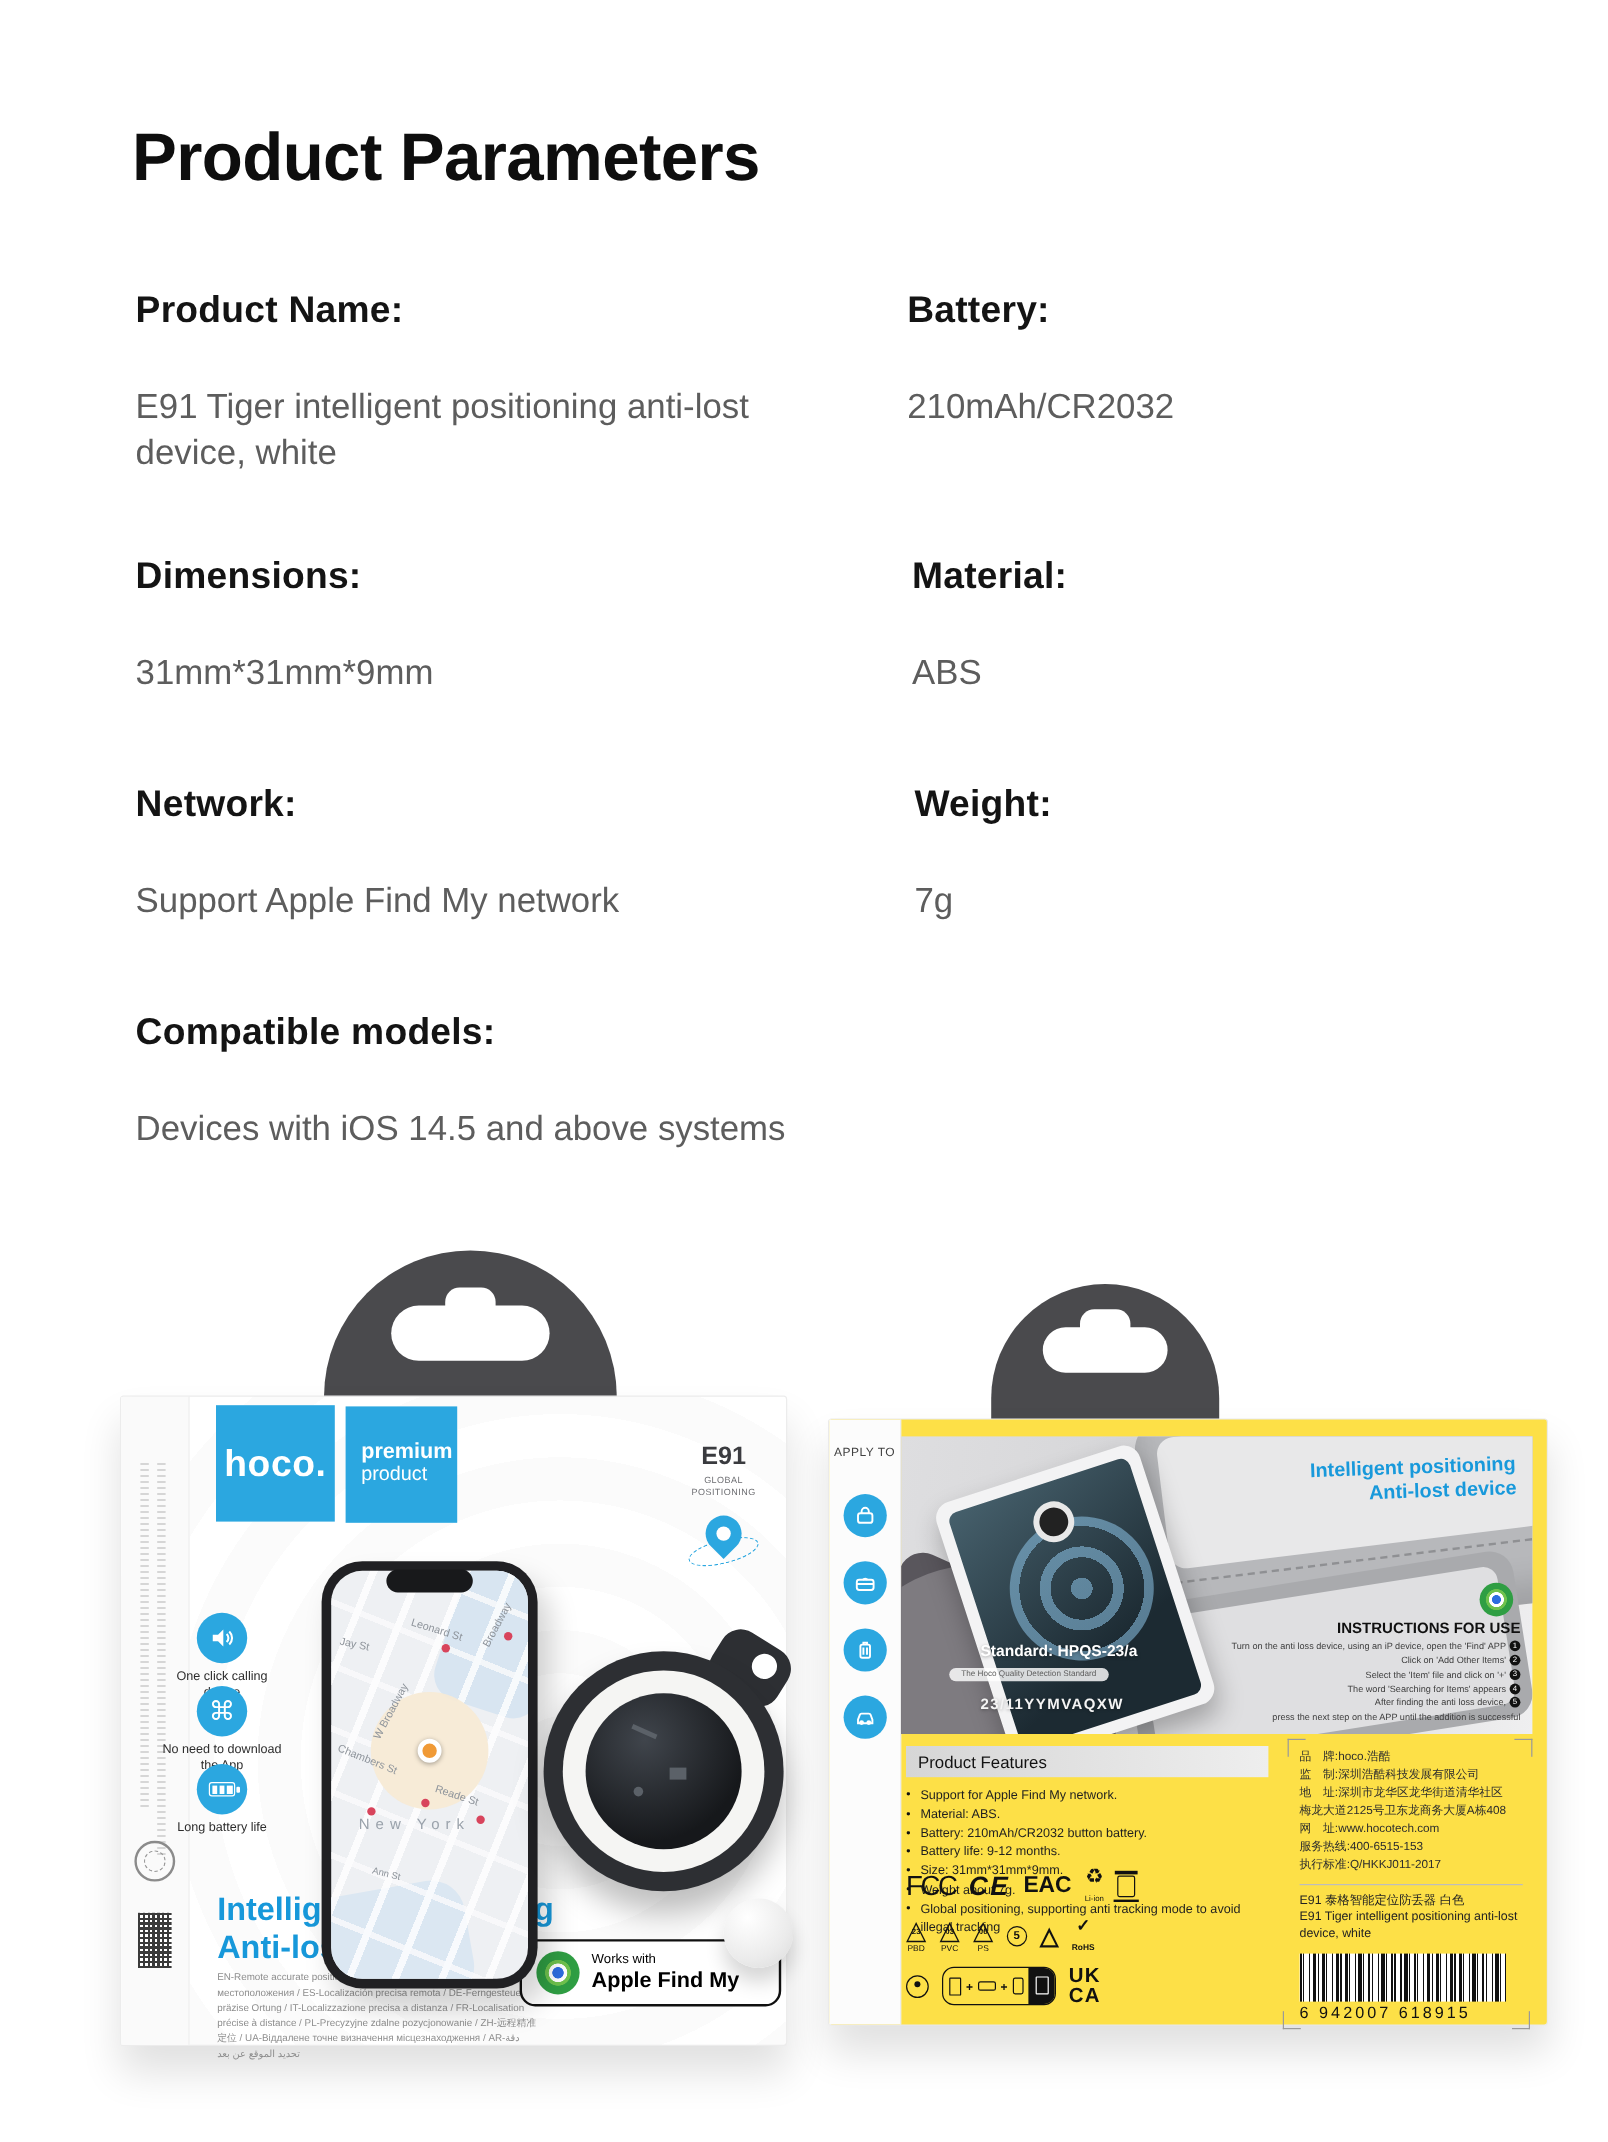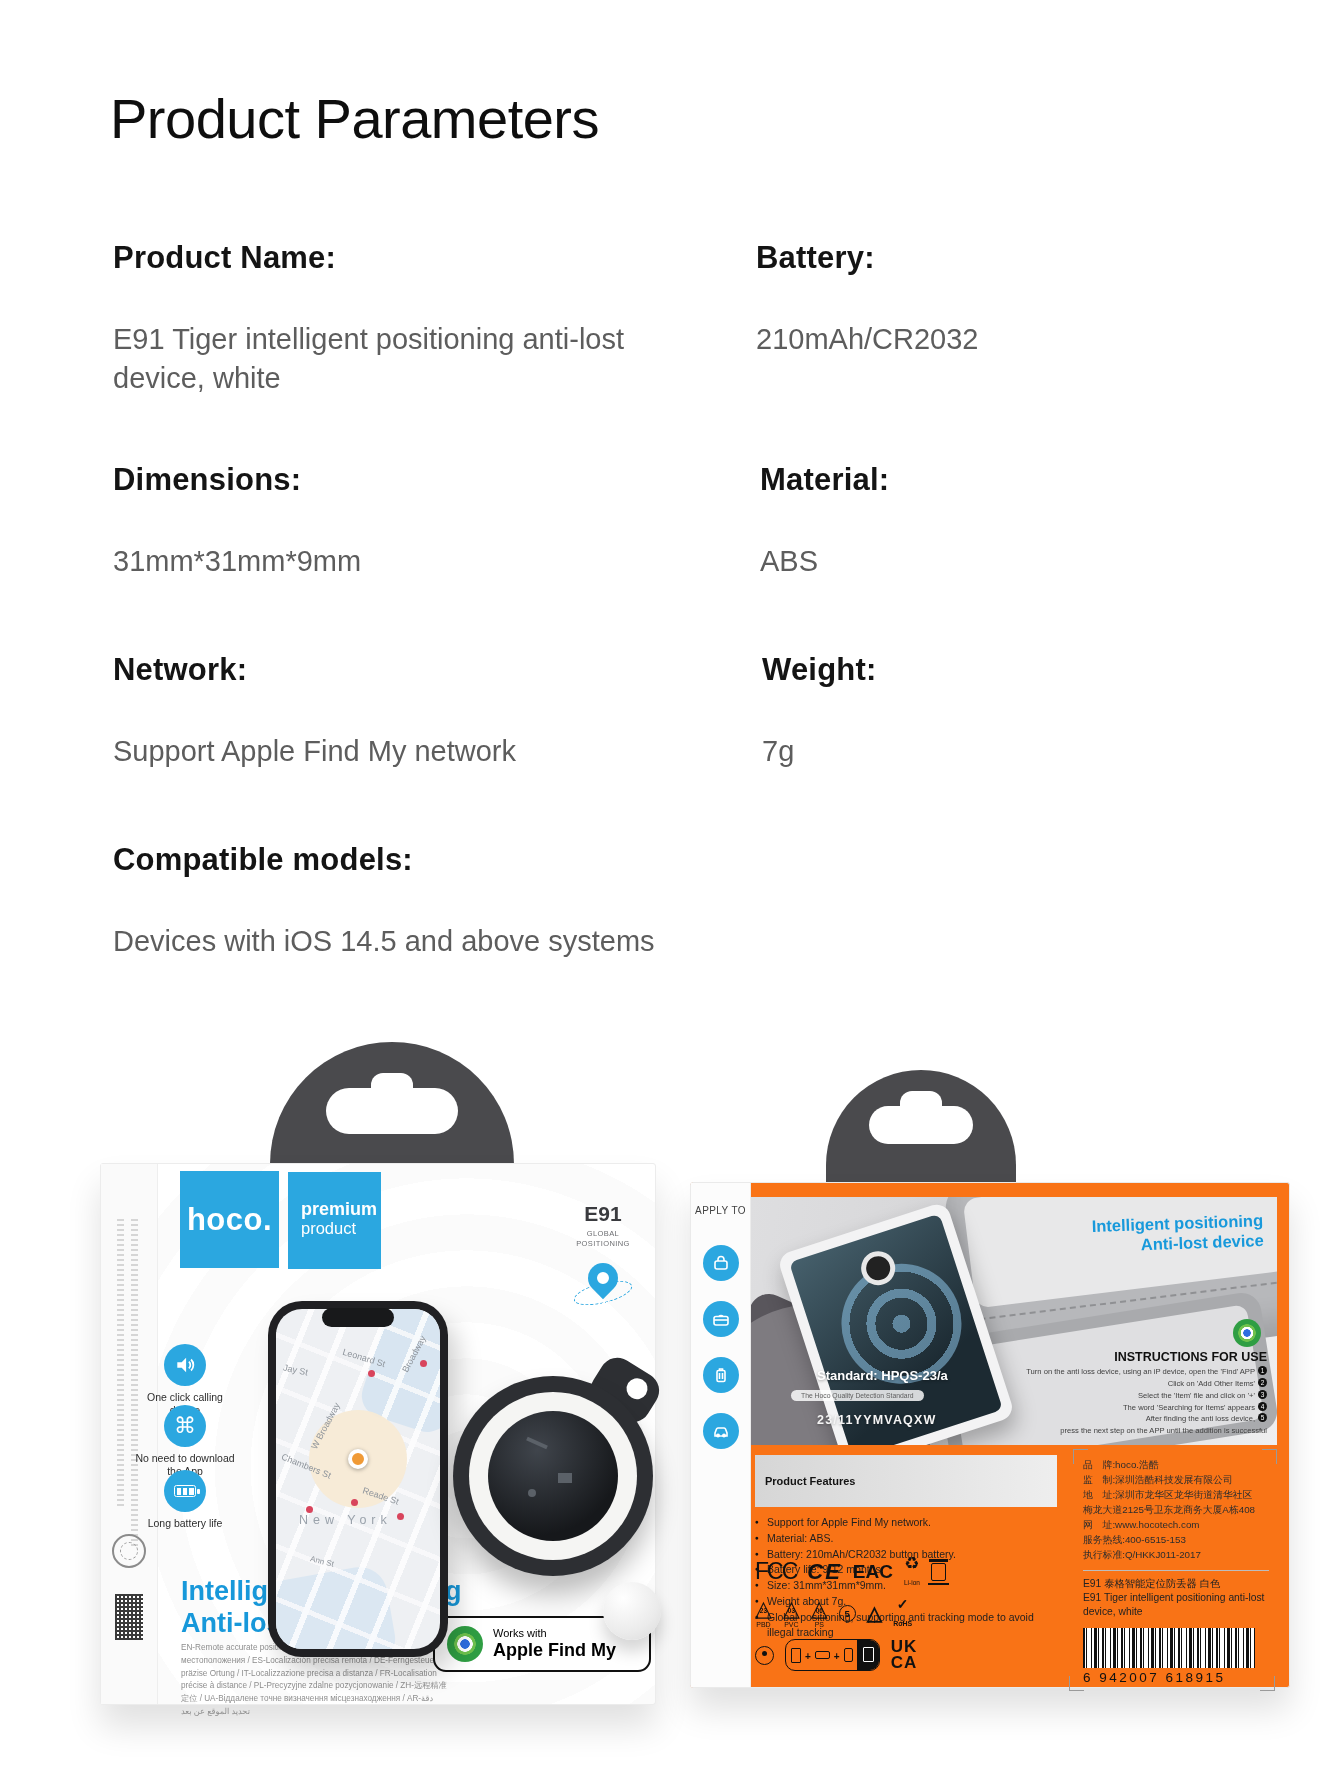--- a/index.html
+++ b/index.html
@@ -2,22 +2,22 @@
 <html><head>
 <meta charset="utf-8">
 <style>
   * { box-sizing: border-box; margin: 0; padding: 0; }
   html,body { background:#fff; }
   .page {
     position: relative; width: 1340px; height: 1785px; background: #fff;
     font-family: "Liberation Sans", sans-serif; overflow: hidden;
   }
   .title {
-    position: absolute; left: 110px; top: 86px;
-    font-size: 56px; font-weight: 400; color: #0e0e0e; letter-spacing: -0.5px;
+    position: absolute; left: 110px; top: 98px;
+    font-size: 56px; font-weight: 700; color: #0e0e0e; letter-spacing: -0.5px;
   }
   .spec { position: absolute; }
   .spec-label { font-size: 31px; color: #141414; font-weight: 700; letter-spacing: 0.2px; }
   .spec-value { margin-top: 44px; font-size: 29px; color: #5d5d5d; line-height: 1.35; }
 
   .boxes { position: absolute; left: 0; top: 930px; width: 1340px; height: 855px; }
 
   
   .hanger { position: absolute; background: #4a4a4d; border-radius: 300px 300px 0 0; z-index: 1; }
   .hole { position: absolute; left: 50%; transform: translateX(-50%); background: #fff; border-radius: 23px; }
@@ -97,21 +97,21 @@
   .multilang { position:absolute; left:80px; top:478px; width:272px; font-size:8.2px; color:#8e8e8e; line-height:1.56; }
   .badge { position:absolute; left:332px; top:452px; width:218px; height:56px; background:#fff;
     border:2px solid #101010; border-radius:13px; display:flex; align-items:center; gap:10px; padding:0 12px; }
   .fmicon { width:36px; height:36px; border-radius:50%; flex:0 0 auto;
     background: radial-gradient(circle, #2e6de0 0 4.5px, #ffffff 5px 7.5px, #6fc24d 8px 10.5px, #2f9e43 11px 60%); }
   .bw1 { font-size:11px; color:#000; }
   .bw2 { font-size:18px; font-weight:700; color:#000; margin-top:1px; white-space:nowrap; }
 
   
   .bbox { position: absolute; left: 690px; top: 252px; width: 600px; height: 506px;
-    background:#f97316; border:1px solid #eaeaea; border-radius:3px; z-index:2;
+    background:#fde047; border:1px solid #eaeaea; border-radius:3px; z-index:2;
     box-shadow: 0 22px 34px rgba(0,0,0,.12); }
   .bspine { position:absolute; left:0; top:0; width:60px; height:100%; background:#fcfcfc; border-right:1px solid #ececec; }
   .applyto { position:absolute; top:22px; width:100%; text-align:center; font-size:10px; color:#414141; letter-spacing:.4px; }
   .sic { position:absolute; left:50%; transform:translateX(-50%); width:36px; height:36px; border-radius:50%;
     background:#2ba7e0; display:flex; align-items:center; justify-content:center; }
   .photo { position:absolute; left:60px; top:14px; width:526px; height:248px; overflow:hidden;
     background: linear-gradient(100deg, #dedee0 0%, #d4d4d6 45%, #efeff0 100%); }
   .case1 { position:absolute; right:-36px; top:-34px; width:360px; height:190px; background:#b7b8bb;
     border-radius:26px; transform:rotate(-7deg); box-shadow: inset 0 -18px 24px rgba(0,0,0,.12); }
   .case1::before { content:""; position:absolute; inset:16px 18px auto 18px; height:110px; background:#e8e8e9; border-radius:14px; }
@@ -138,21 +138,21 @@
   .instr { position:absolute; right:10px; bottom:8px; width:306px; text-align:right; }
   .fmicon2 { width:28px; height:28px; border-radius:50%; margin:0 6px 3px auto;
     background: radial-gradient(circle, #2e6de0 0 3.5px, #ffffff 4px 6px, #6fc24d 6.5px 8.5px, #2f9e43 9px 60%); }
   .instr-title { font-size:12.5px; font-weight:700; color:#101010; margin-bottom:2px; }
   .instr-line { font-size:7.6px; color:#3e3e3e; line-height:1.55; }
   .inum { display:inline-flex; width:9px; height:9px; border-radius:50%; background:#111; color:#fff;
     font-size:6.5px; line-height:9px; justify-content:center; margin-left:3px; vertical-align:1px; }
   .inum:empty { display:none; }
 
   .pf { position:absolute; left:64px; top:272px; width:302px; }
-  .pf-title { background:linear-gradient(90deg,#d6d6d6,#eeeeee); padding:20px 10px; font-weight:700; font-size:11px; color:#131313; }
+  .pf-title { background:linear-gradient(90deg,#d6d6d6,#eeeeee); padding:5px 10px; font-weight:400; font-size:14px; color:#131313; }
   .pf ul { list-style:none; margin-top:8px; }
   .pf li { font-size:10.5px; color:#1f1f1f; line-height:1.5; padding-left:12px; position:relative; }
   .pf li::before { content:"●"; position:absolute; left:0; top:2px; font-size:6.5px; color:#111; }
 
   .certs { position:absolute; left:64px; top:372px; width:310px; color:#111; }
   .crow { display:flex; align-items:center; gap:11px; margin-bottom:9px; }
   .fccm { font-weight:400; font-size:23px; letter-spacing:-2px; }
   .cem  { font-weight:700; font-size:22px; letter-spacing:2px;font-style:italic; }
   .eacm { font-weight:700; font-size:19px; letter-spacing:0; }
   .liion { text-align:center; line-height:1; }

